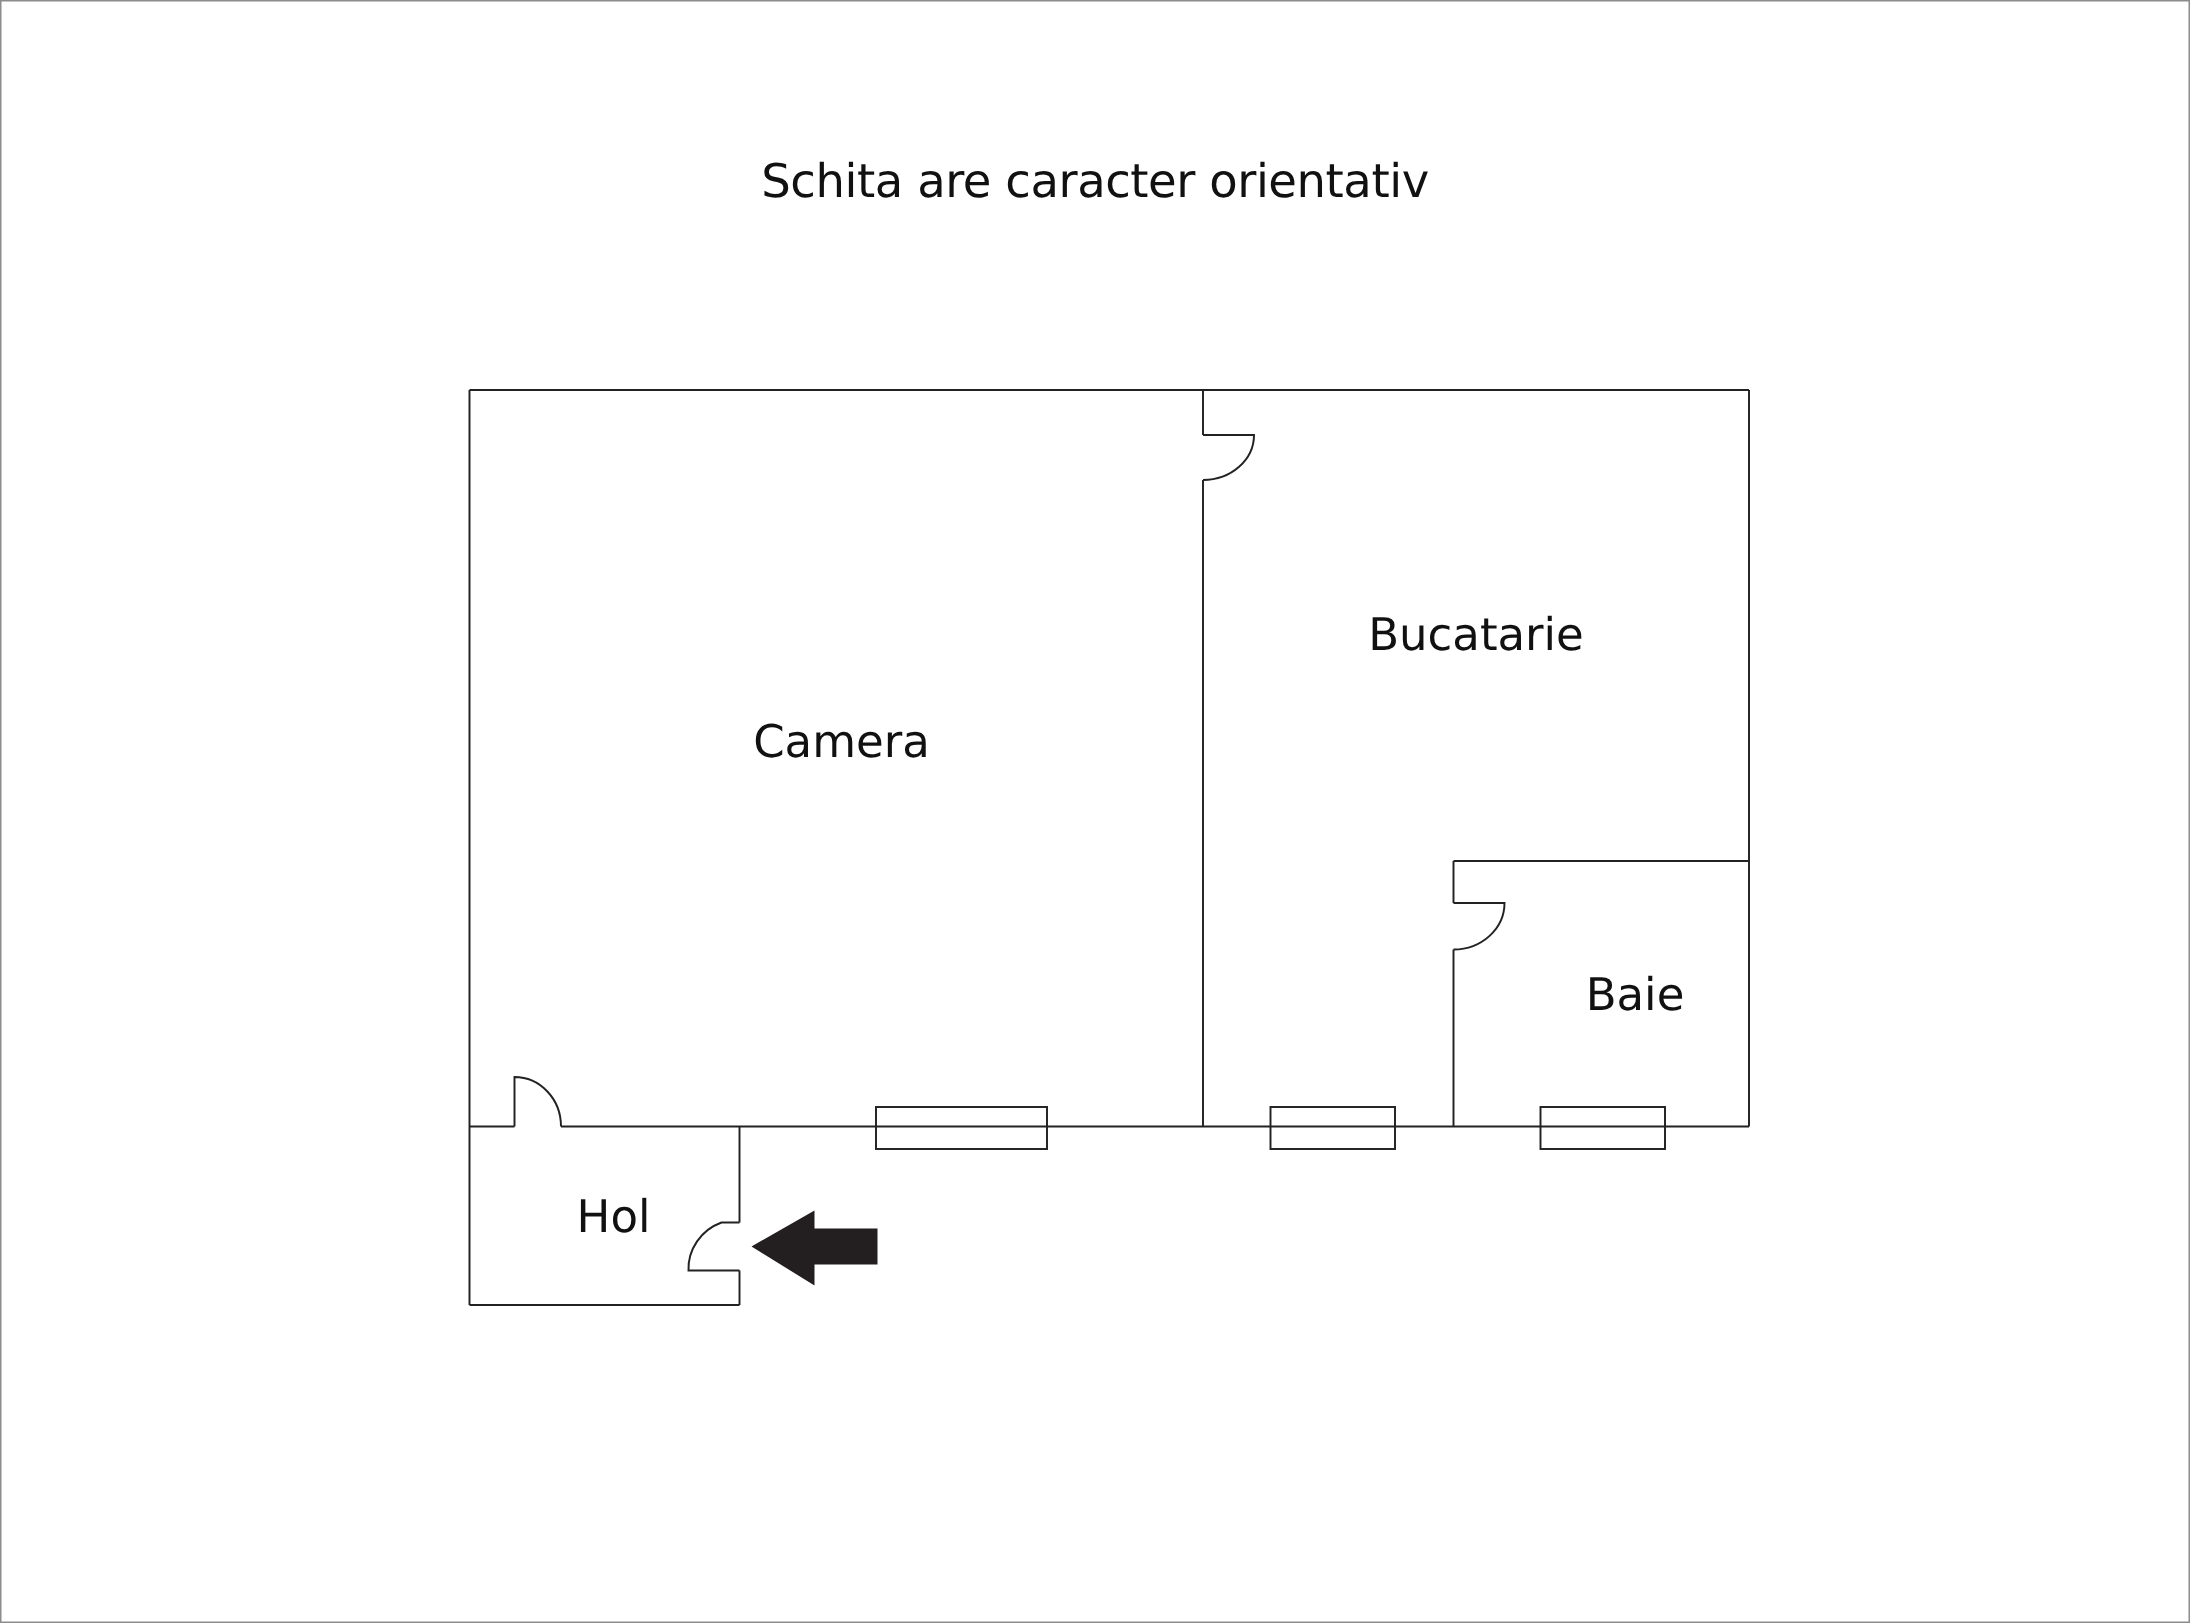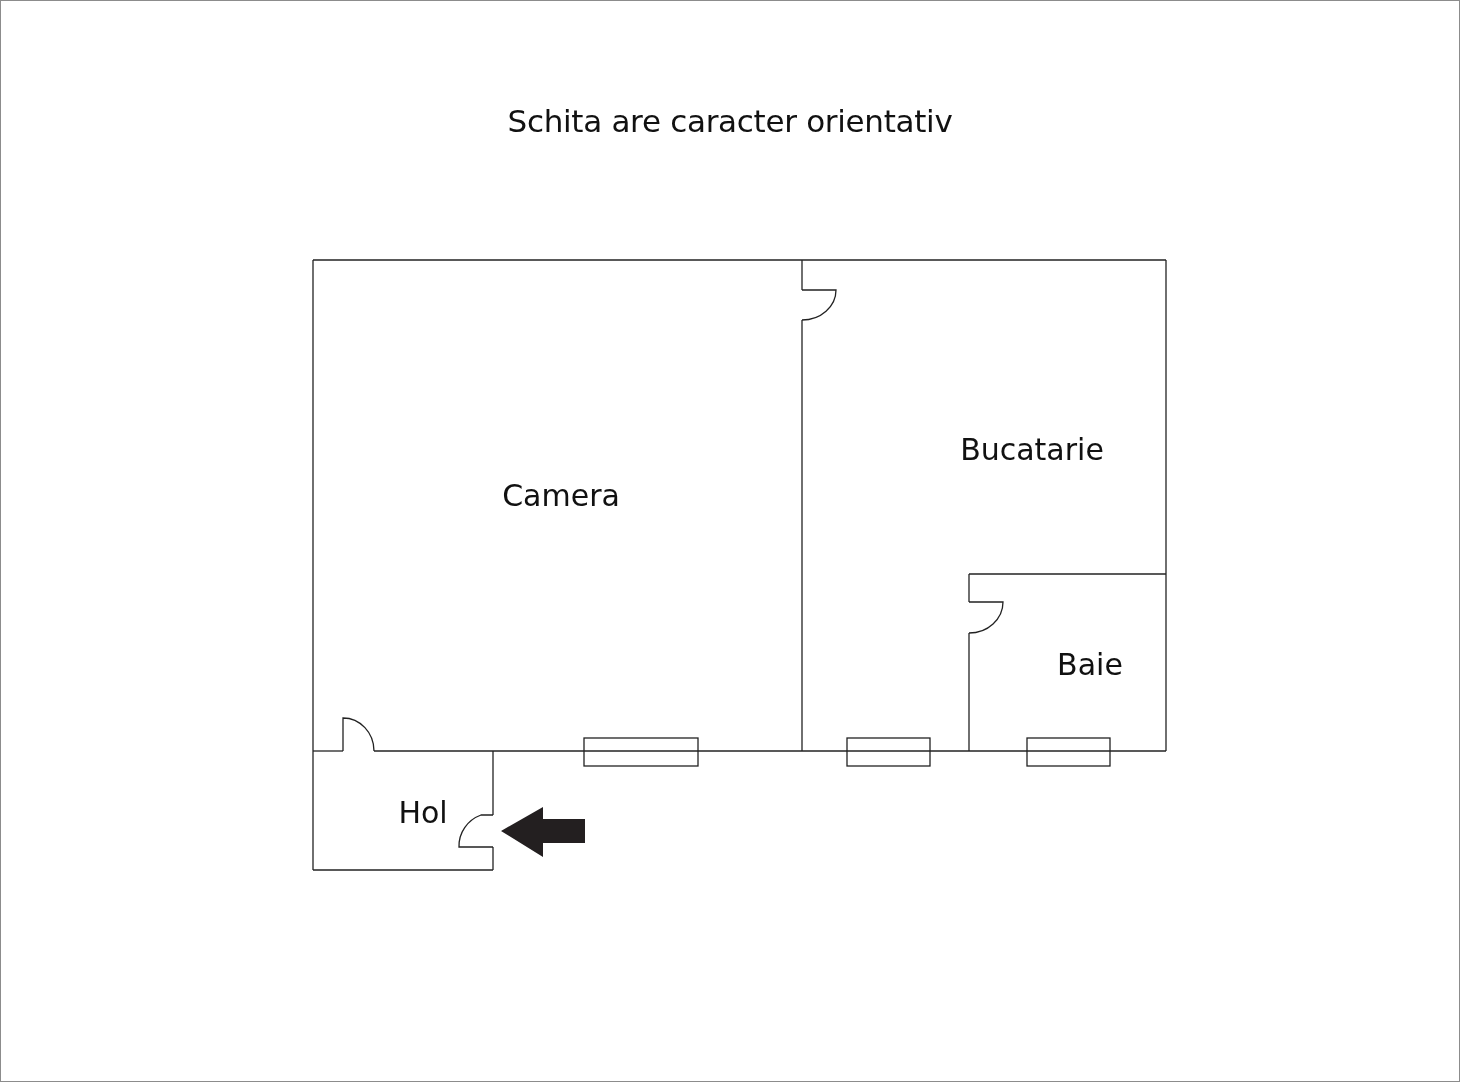--- a/index.html
+++ b/index.html
@@ -46,15 +46,15 @@
 
     <rect x="584" y="738" width="114" height="28"></rect>
     <rect x="847" y="738" width="83" height="28"></rect>
     <rect x="1027" y="738" width="83" height="28"></rect>
   </g>
 
   <polygon points="501,831 543,807 543,819 585,819 585,843 543,843 543,857" fill="#231f20"></polygon>
 </svg>
 
 <div class="label" style="left:561px; top:495px;text-align:right;">Camera</div>
-<div class="label" style="left:984px; top:449px;margin-left:48px;">Bucatarie</div>
+<div class="label" style="left:984px; top:424px;">Bucatarie</div>
 <div class="label" style="left:1090px; top:664px;">Baie</div>
-<div class="label" style="left:423px; top:812px;">Hol</div>
+<div class="label" style="left:409px; top:812px;">Hol</div>
 
 </body></html>

